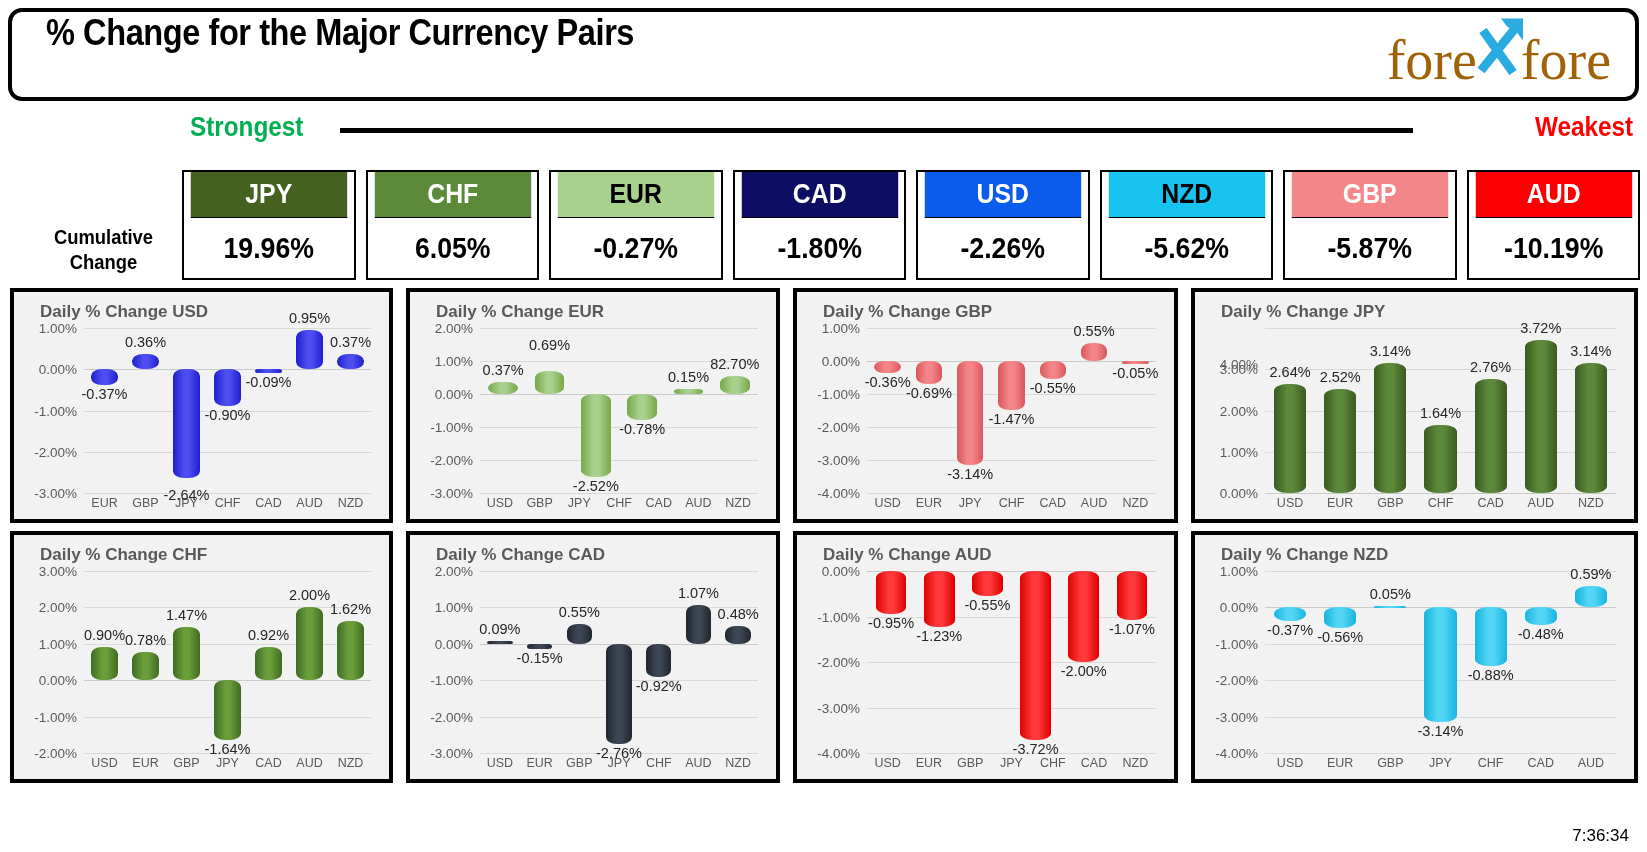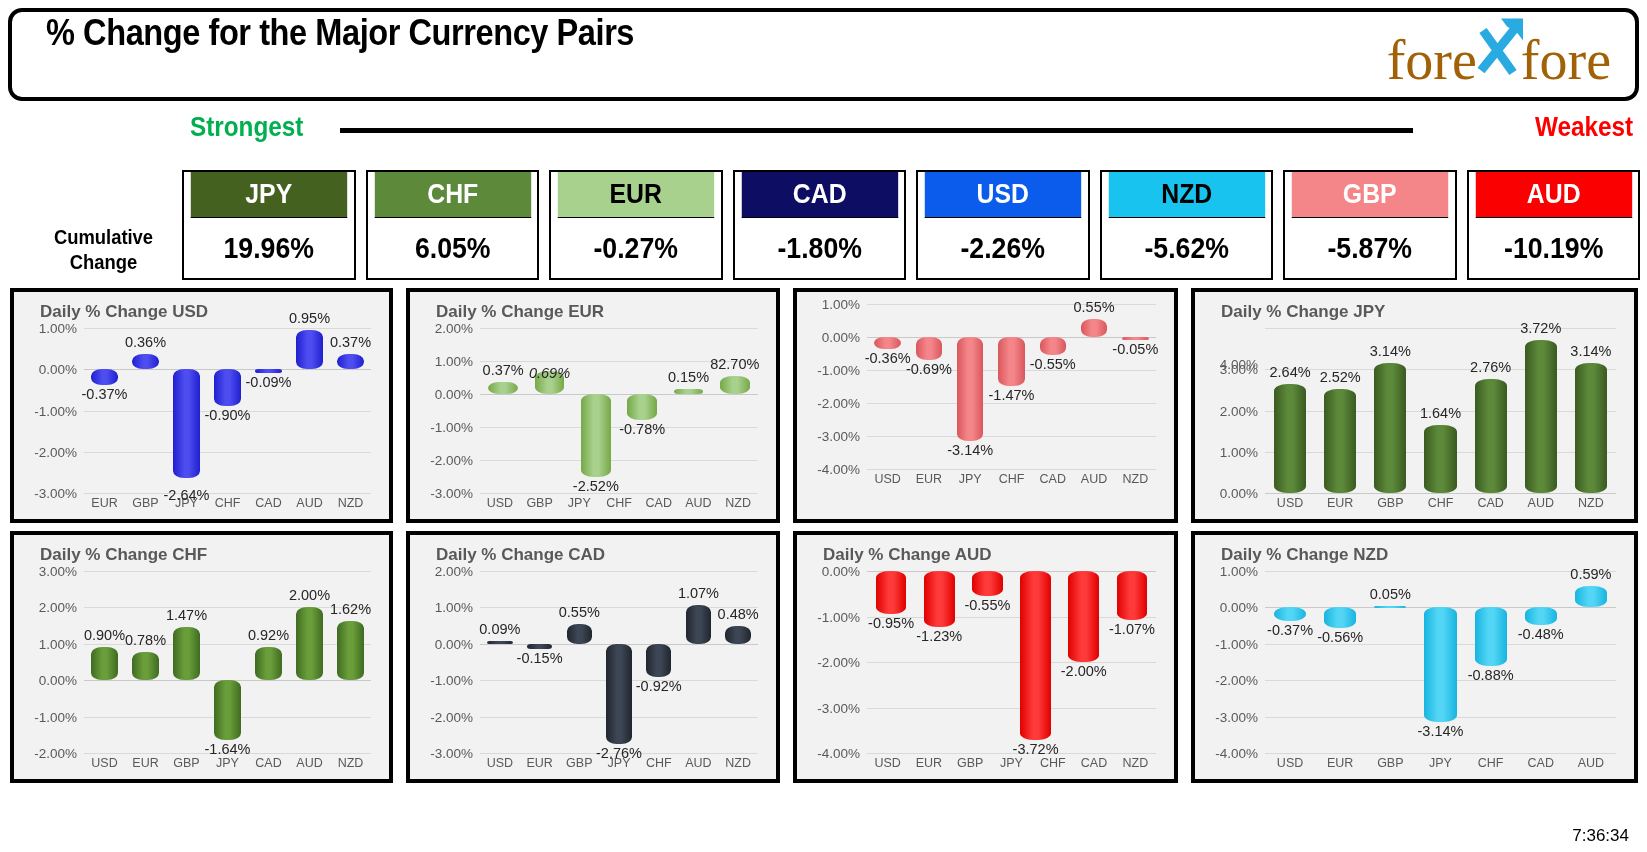--- a/index.html
+++ b/index.html
@@ -301,21 +301,21 @@
         <div class="yaxis-lbl" style="top: 132px;">-2.00%</div>
         <div class="gridline" style="top: 165px;"></div>
         <div class="yaxis-lbl" style="top: 165px;">-3.00%</div>
         <div class="bars">
           <div class="barcell">
             <div class="bar" style="top: 53.79px; height: 12.21px; background: linear-gradient(to right, rgb(118, 168, 71) 0%, rgb(169, 209, 142) 42%, rgb(169, 209, 142) 58%, rgb(118, 168, 71) 100%);"></div>
             <div class="bar-lbl" style="top: 33.79px;">0.37%</div>
           </div>
           <div class="barcell">
             <div class="bar" style="top: 43.23px; height: 22.77px; background: linear-gradient(to right, rgb(118, 168, 71) 0%, rgb(169, 209, 142) 42%, rgb(169, 209, 142) 58%, rgb(118, 168, 71) 100%);"></div>
-            <div class="bar-lbl" style="top: 37px; font-style: italic;">0.69%</div>
+            <div class="bar-lbl" style="top: 9px;">0.69%</div>
           </div>
           <div class="barcell">
             <div class="bar" style="top: 66px; height: 83.16px; background: linear-gradient(to right, rgb(118, 168, 71) 0%, rgb(169, 209, 142) 42%, rgb(169, 209, 142) 58%, rgb(118, 168, 71) 100%);"></div>
             <div class="bar-lbl" style="top: 150.16px;">-2.52%</div>
           </div>
           <div class="barcell">
             <div class="bar" style="top: 66px; height: 25.74px; background: linear-gradient(to right, rgb(118, 168, 71) 0%, rgb(169, 209, 142) 42%, rgb(169, 209, 142) 58%, rgb(118, 168, 71) 100%);"></div>
             <div class="bar-lbl" style="top: 92.74px;">-0.78%</div>
           </div>
           <div class="barcell">
@@ -332,20 +332,21 @@
         <div class="xtick">USD</div>
         <div class="xtick">GBP</div>
         <div class="xtick">JPY</div>
         <div class="xtick">CHF</div>
         <div class="xtick">CAD</div>
         <div class="xtick">AUD</div>
         <div class="xtick">NZD</div>
       </div>
     </div>
     <div class="chart-box" style="left: 783px; top: 0px; width: 385px; height: 235px;">
+      <div class="chart-title">Daily % Change GBP</div>
       <div class="plot" style="height: 165px; margin-left: 62px; margin-right: 10px;">
         <div class="gridline" style="top: 0px;"></div>
         <div class="yaxis-lbl" style="top: 0px;">1.00%</div>
         <div class="zeroline" style="top: 33px;"></div>
         <div class="yaxis-lbl" style="top: 33px;">0.00%</div>
         <div class="gridline" style="top: 66px;"></div>
         <div class="yaxis-lbl" style="top: 66px;">-1.00%</div>
         <div class="gridline" style="top: 99px;"></div>
         <div class="yaxis-lbl" style="top: 99px;">-2.00%</div>
         <div class="gridline" style="top: 132px;"></div>

